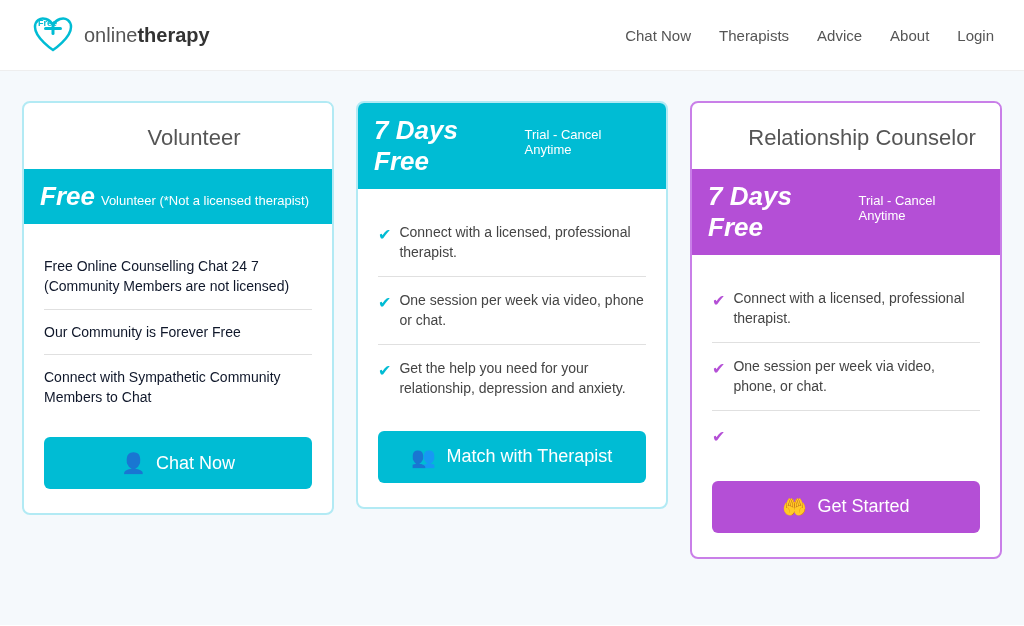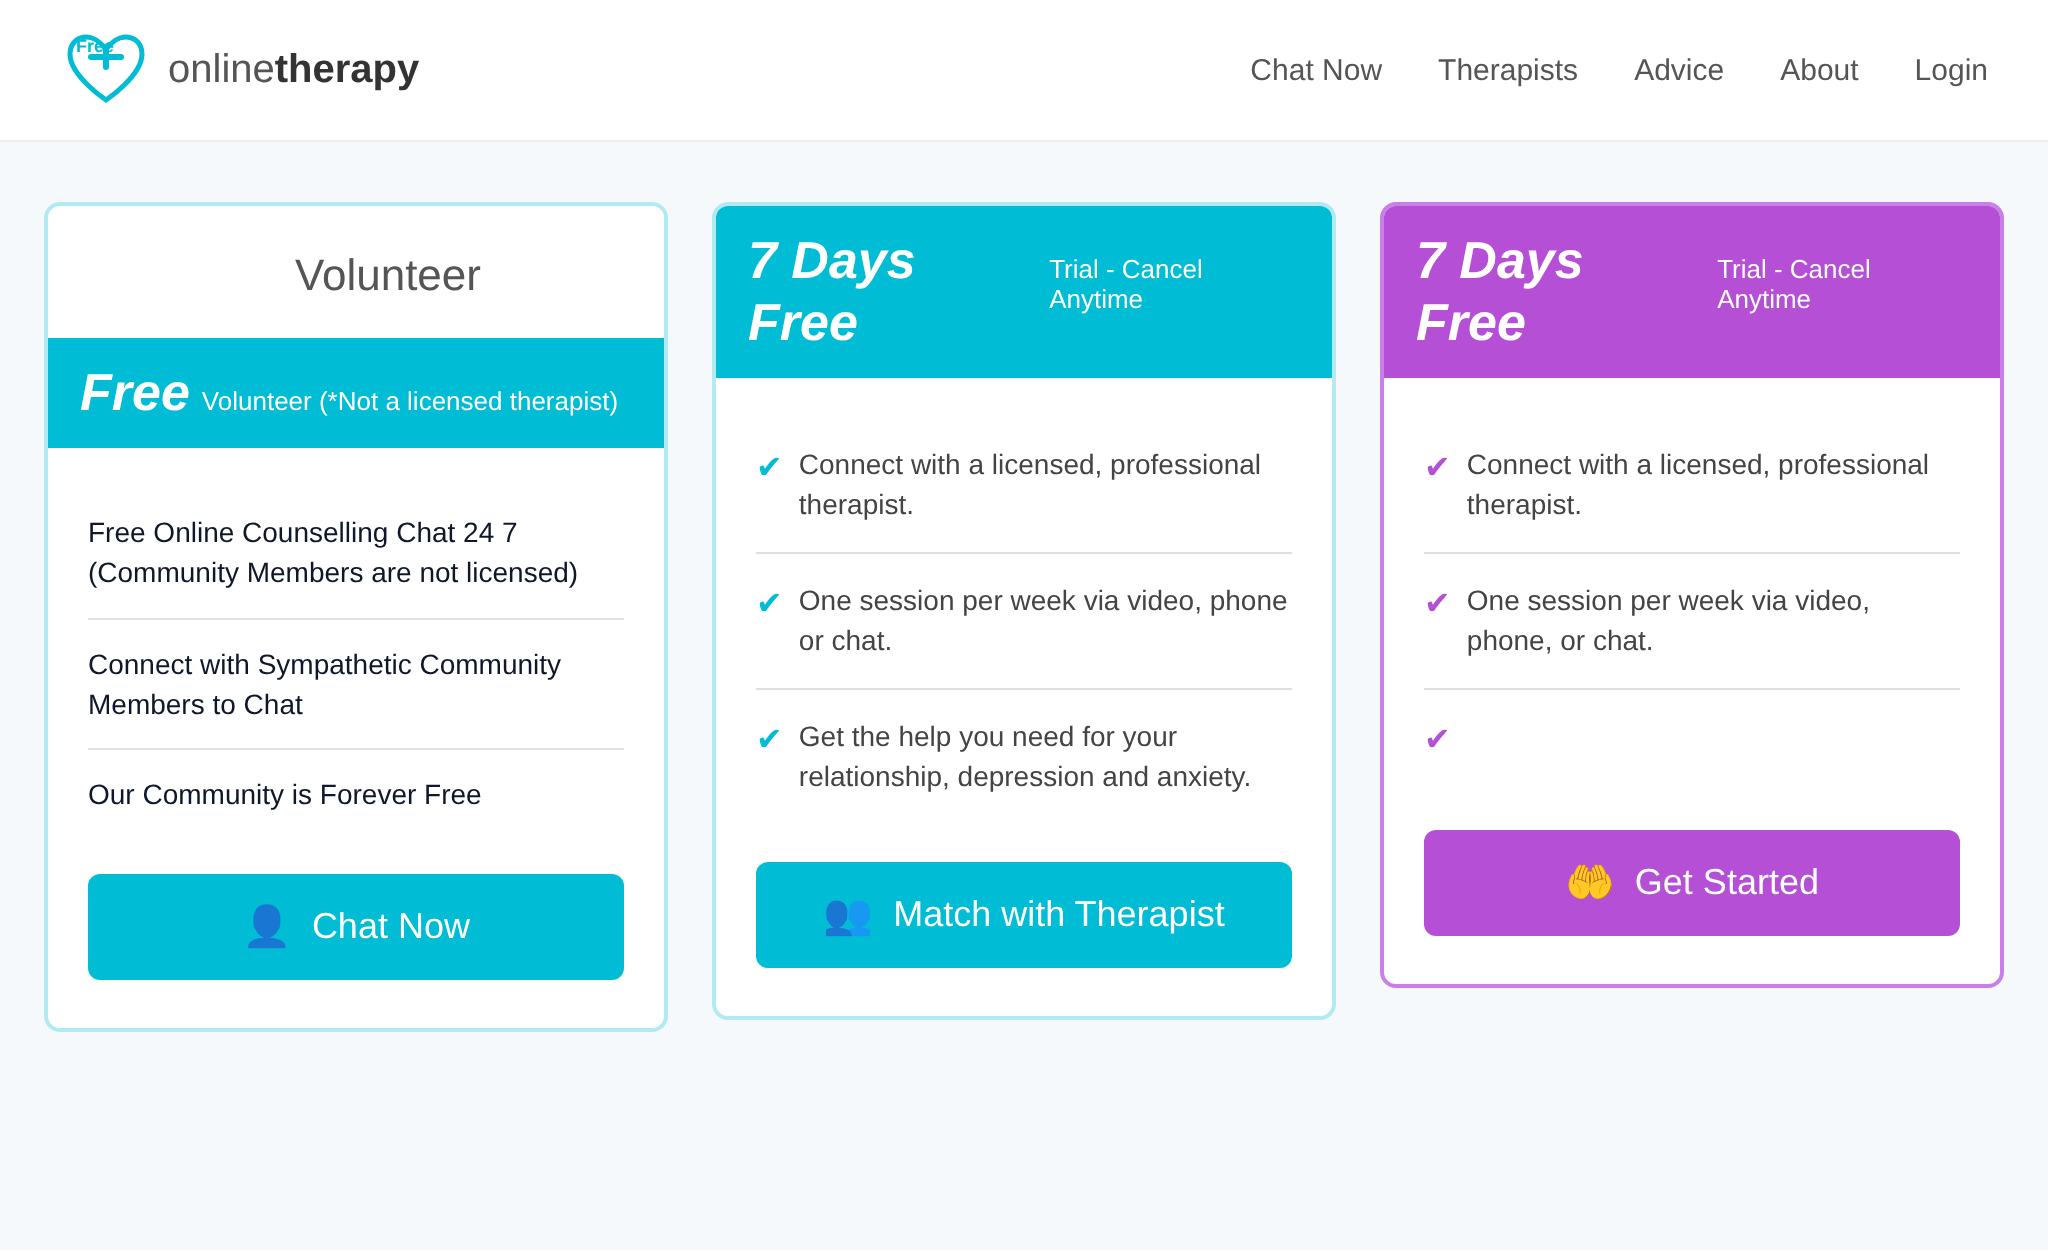--- a/index.html
+++ b/index.html
@@ -221,22 +221,22 @@
   <div class="cards-container">
 
     <div class="card card-volunteer">
       <div class="card-title">Volunteer</div>
       <div class="banner-cyan">
         <span class="banner-free">Free</span>
         <span class="banner-subtitle">Volunteer (*Not a licensed therapist)</span>
       </div>
       <div class="card-body">
         <div class="plain-feature">Free Online Counselling Chat 24 7 (Community Members are not licensed)</div>
+        <div class="plain-feature">Our Community is Forever Free</div>
         <div class="plain-feature">Connect with Sympathetic Community Members to Chat</div>
-        <div class="plain-feature">Our Community is Forever Free</div>
         <button class="btn-cyan">
           <span class="btn-icon">👤</span>
           <span>Chat Now</span>
         </button>
       </div>
     </div>
 
     <div class="card card-therapist">
       <div class="banner-cyan">
         <span class="banner-free">7 Days Free</span>
@@ -256,20 +256,21 @@
           <span>Get the help you need for your relationship, depression and anxiety.</span>
         </div>
         <button class="btn-cyan">
           <span class="btn-icon">👥</span>
           <span>Match with Therapist</span>
         </button>
       </div>
     </div>
 
     <div class="card card-counselor">
+      <div class="card-title">Relationship Counselor</div>
       <div class="banner-purple">
         <span class="banner-free">7 Days Free</span>
         <span class="banner-subtitle">Trial - Cancel Anytime</span>
       </div>
       <div class="card-body">
         <div class="feature-item">
           <span class="check-icon-purple">✔</span>
           <span>Connect with a licensed, professional therapist.</span>
         </div>
         <div class="feature-item">

